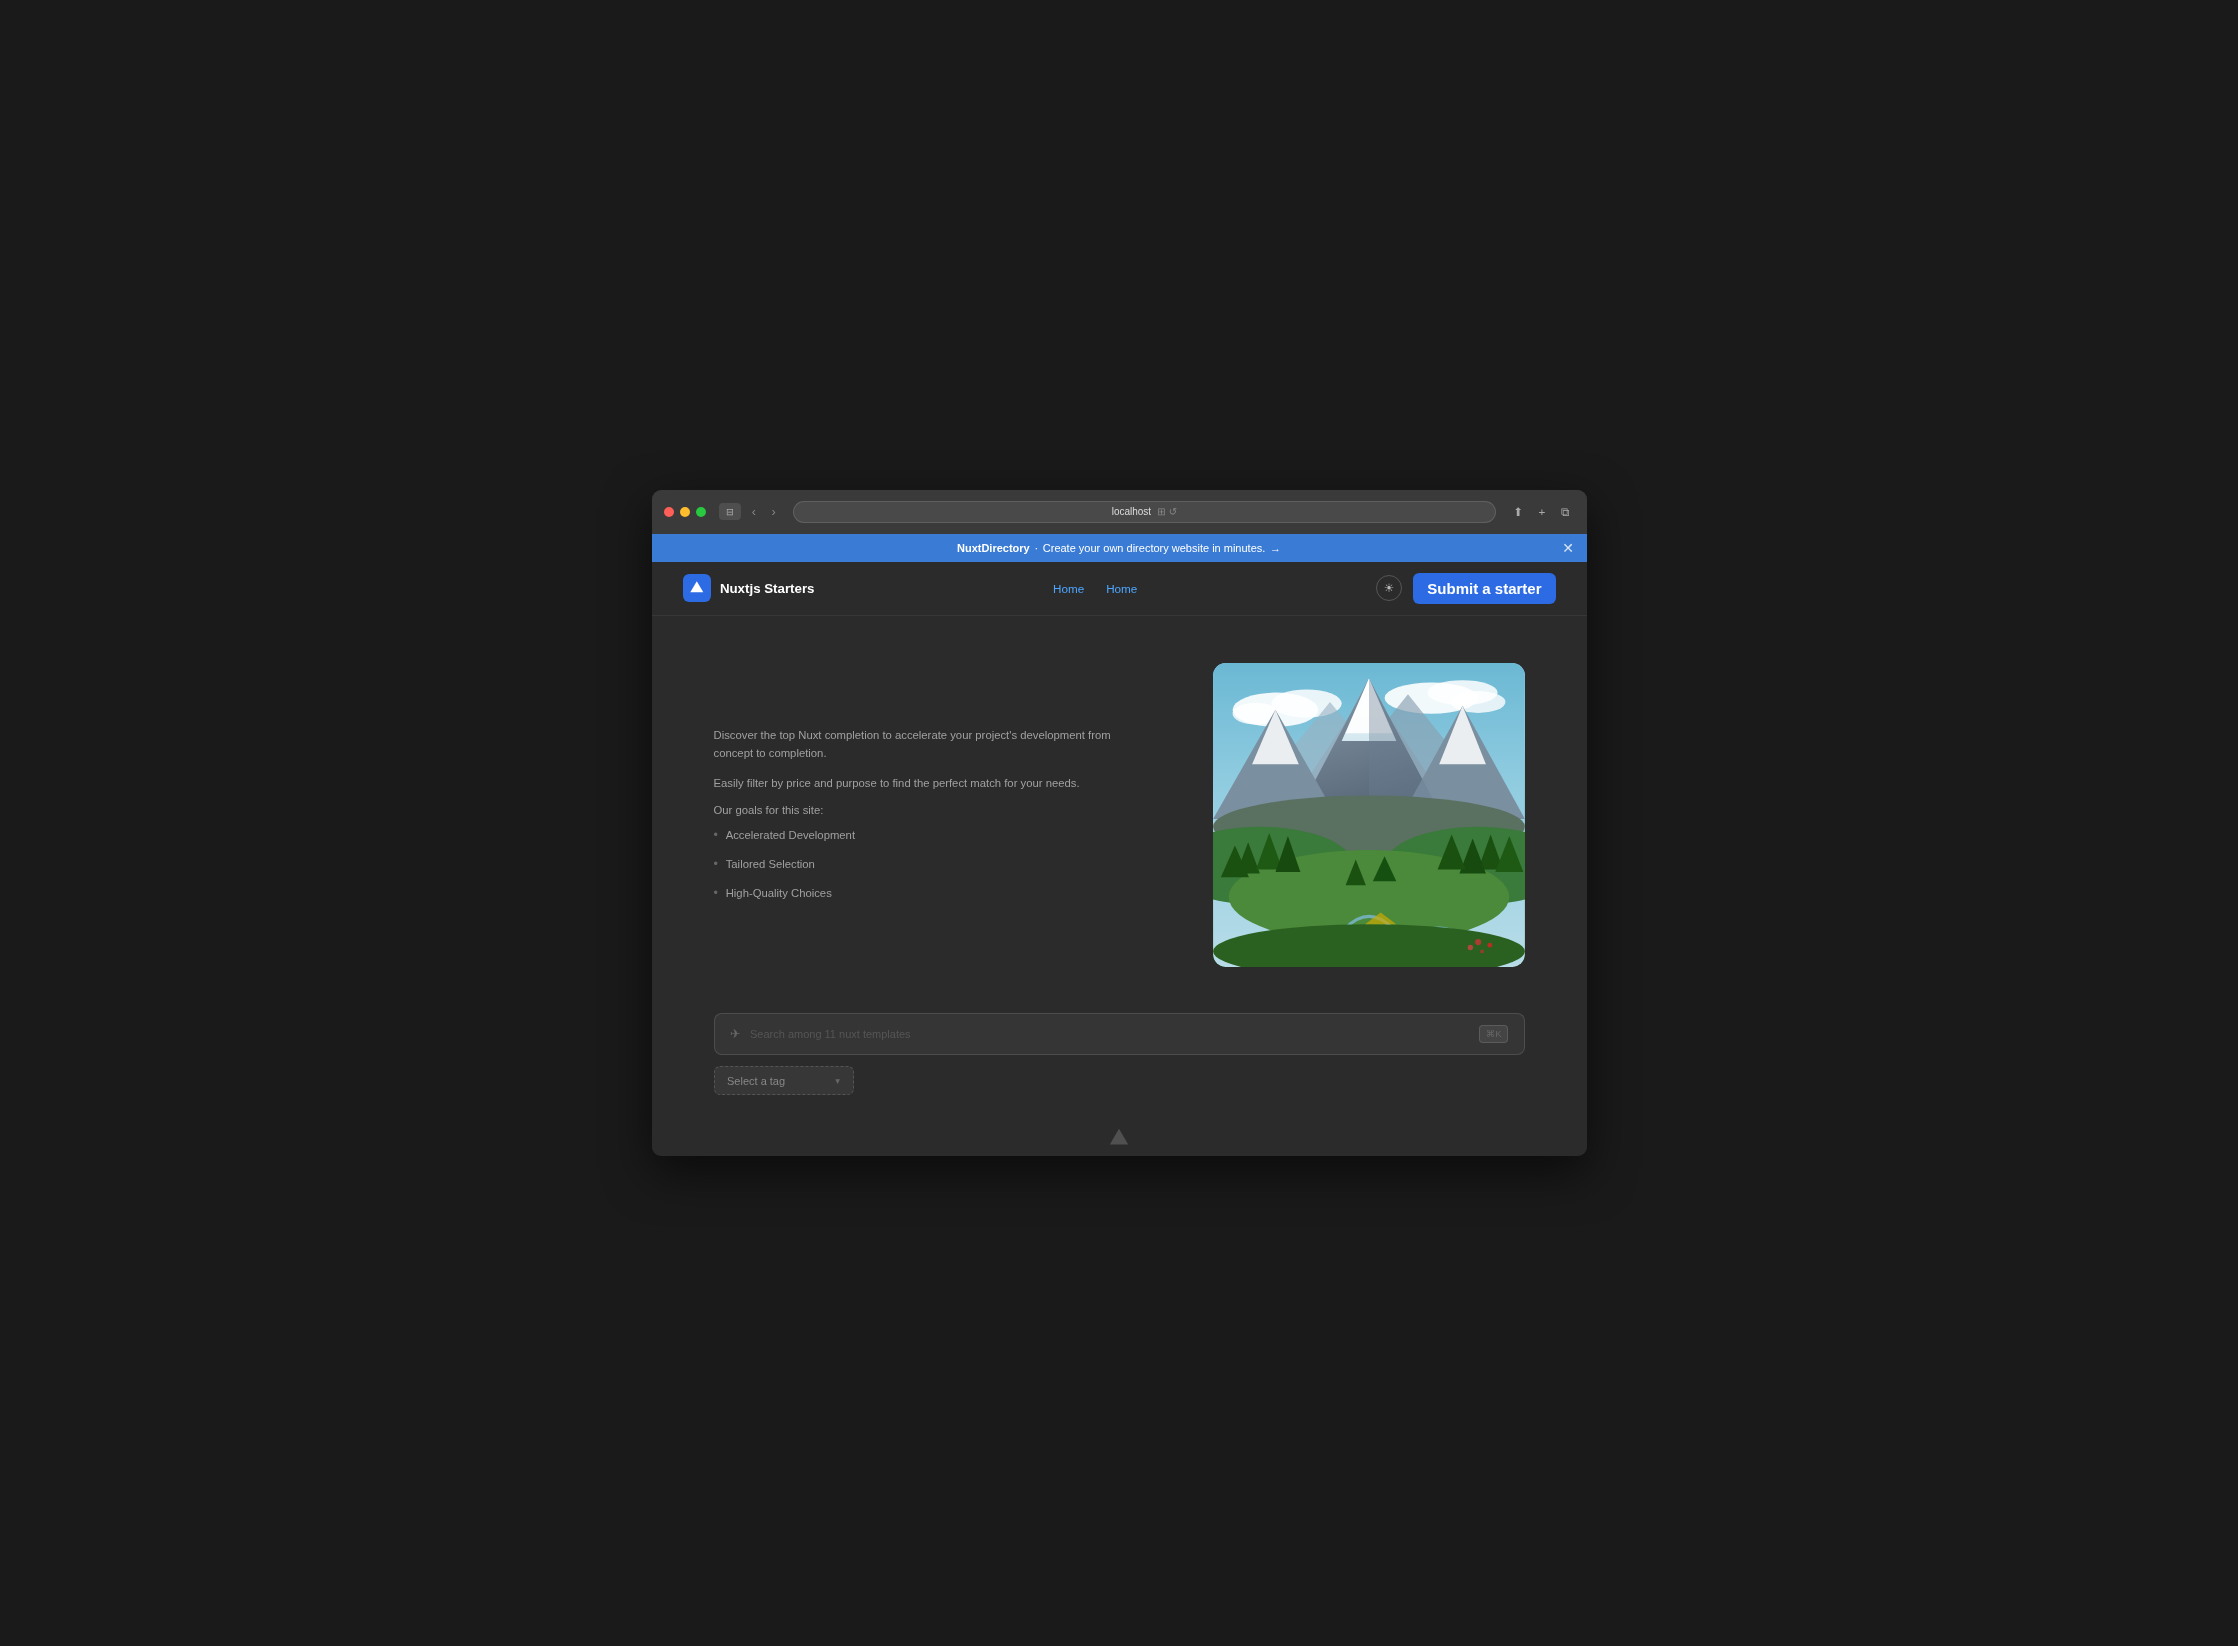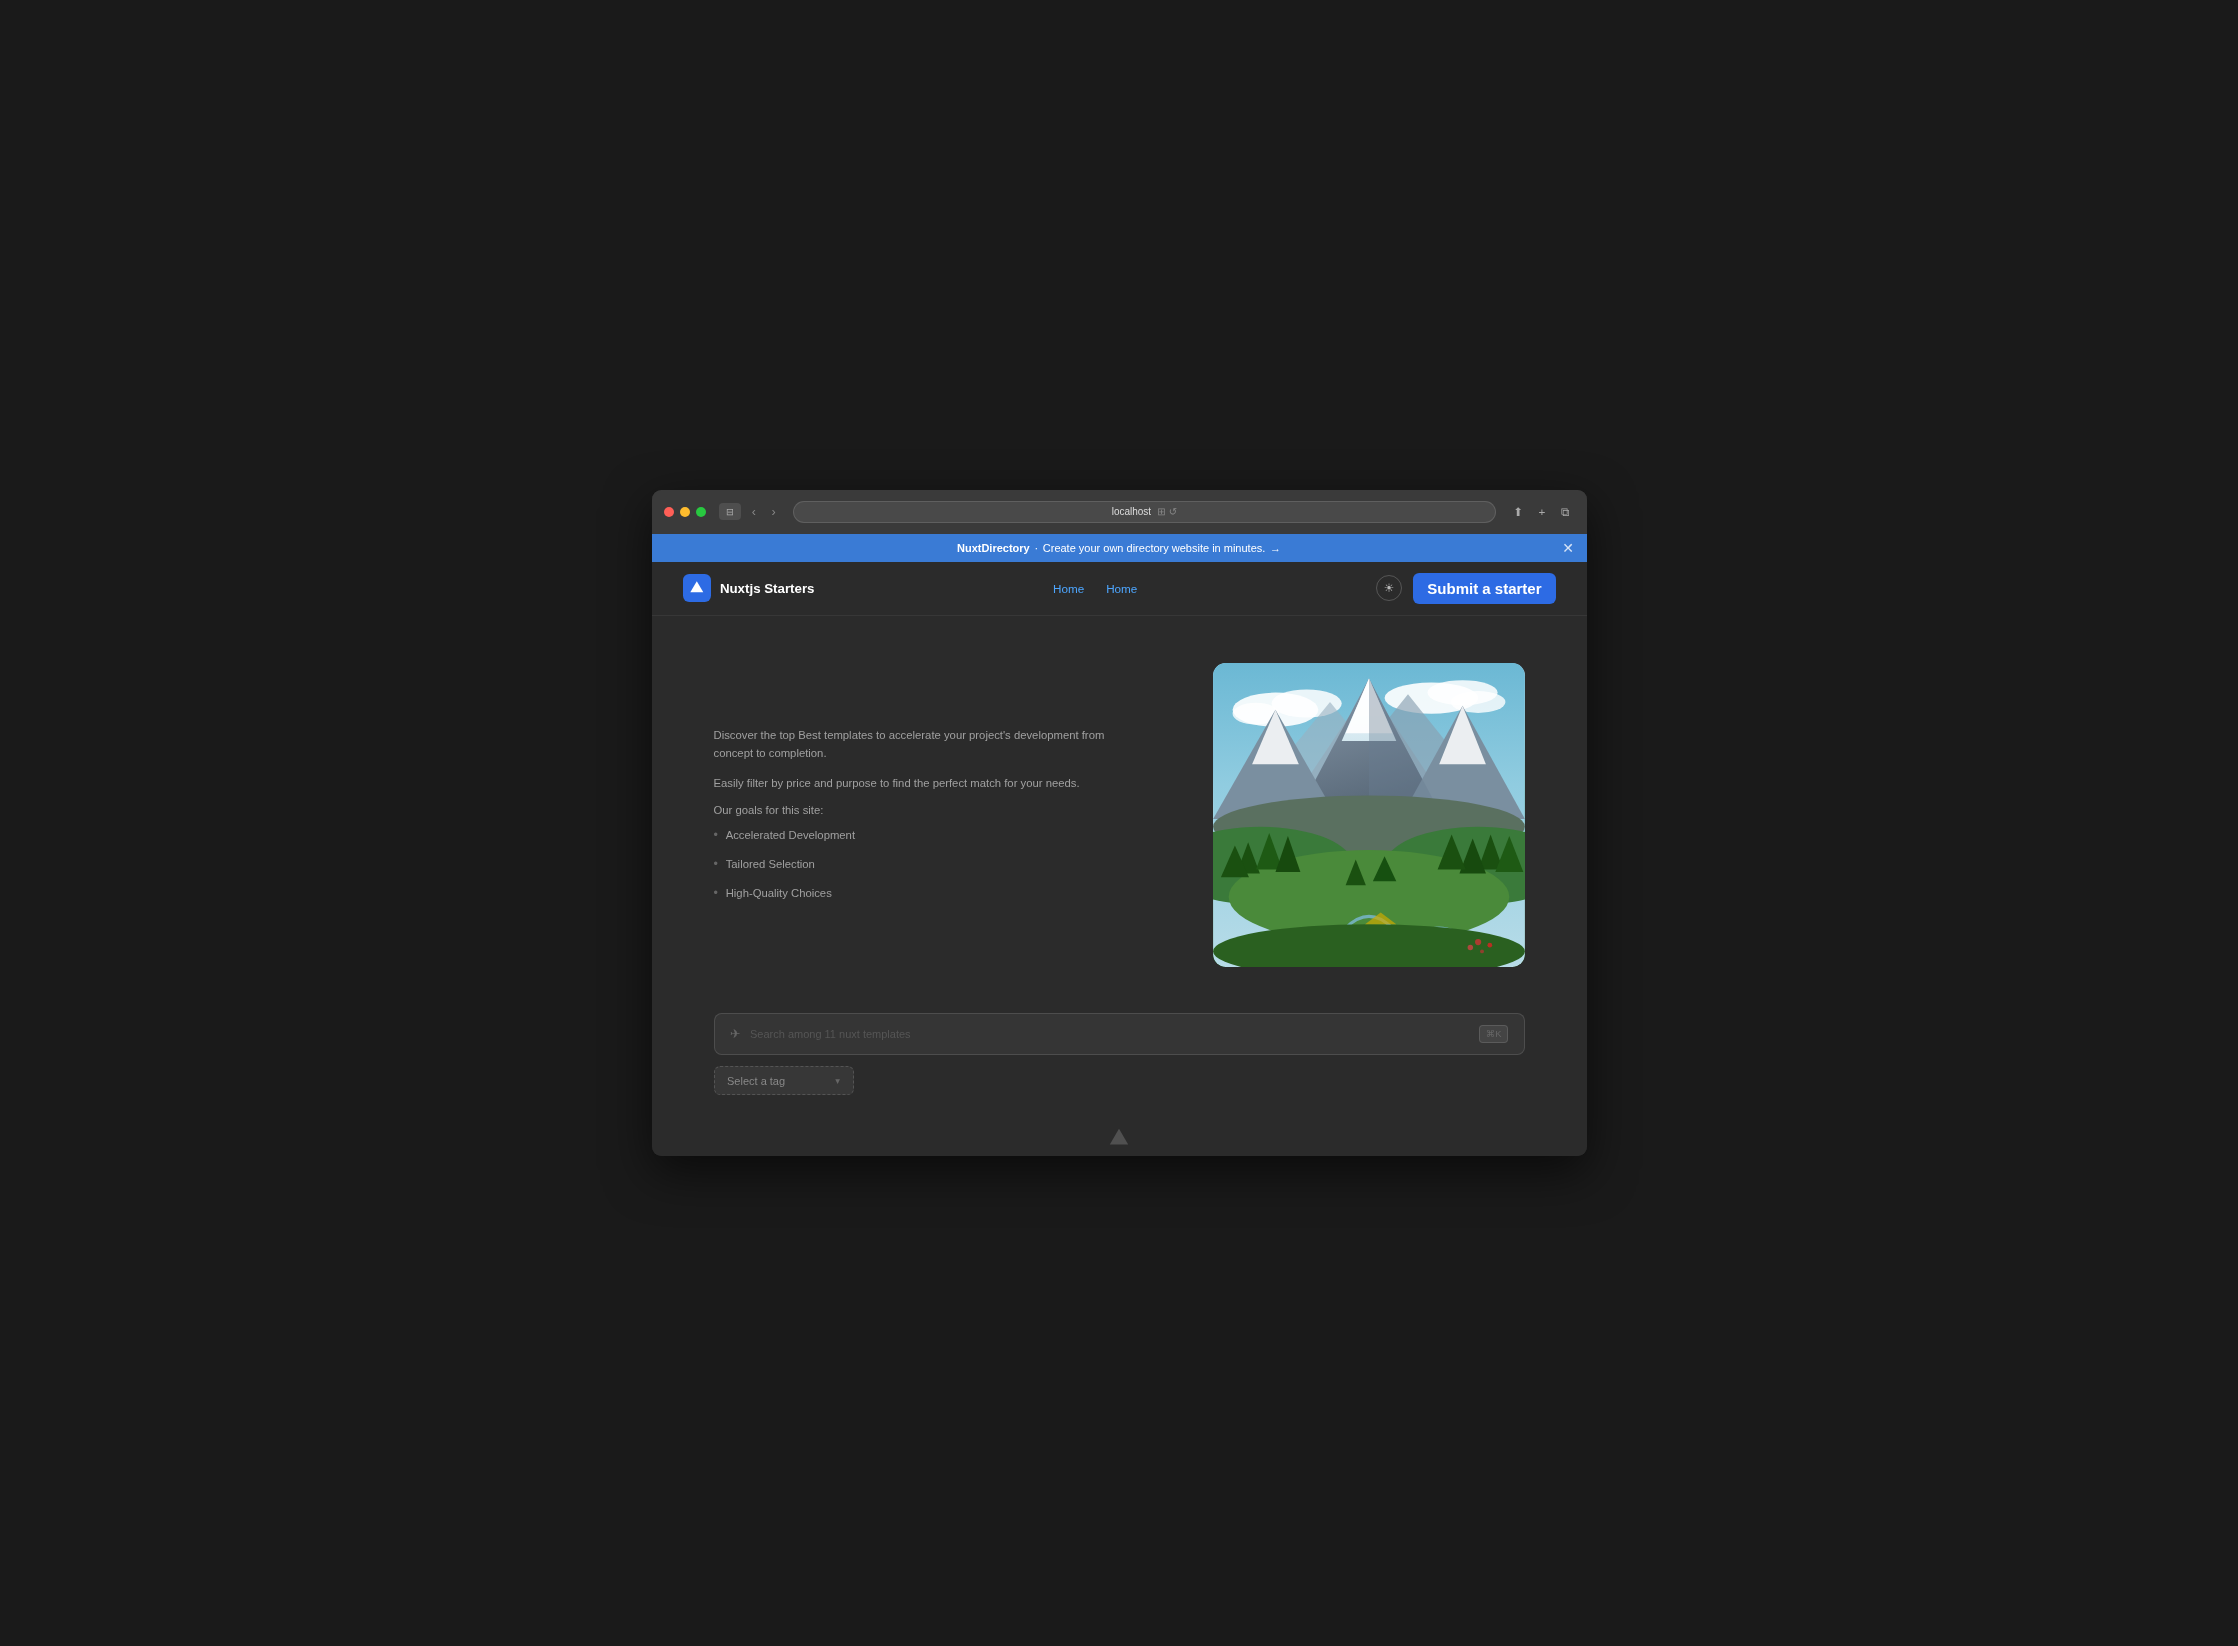--- a/index.html
+++ b/index.html
@@ -455,21 +455,21 @@
         <button class="theme-toggle">
           <span>☀</span>
         </button>
         <button class="submit-btn">Submit a starter</button>
       </div>
     </nav>
 
     <section class="hero">
       <div class="hero-content">
 
-        <p class="hero-desc">Discover the top Best templates to accelerate your project's development from concept to completion.</p>
+        <p class="hero-desc">Discover the top Nuxt completion to accelerate your project's development from concept to completion.</p>
         <p class="hero-desc">Easily filter by price and purpose to find the perfect match for your needs.</p>
         <p class="hero-goals-title">Our goals for this site:</p>
 
         <ul class="hero-list">
           <li>
             <span>Accelerated Development</span>
           </li>
           <li>
             <span>Tailored Selection</span>
           </li>

